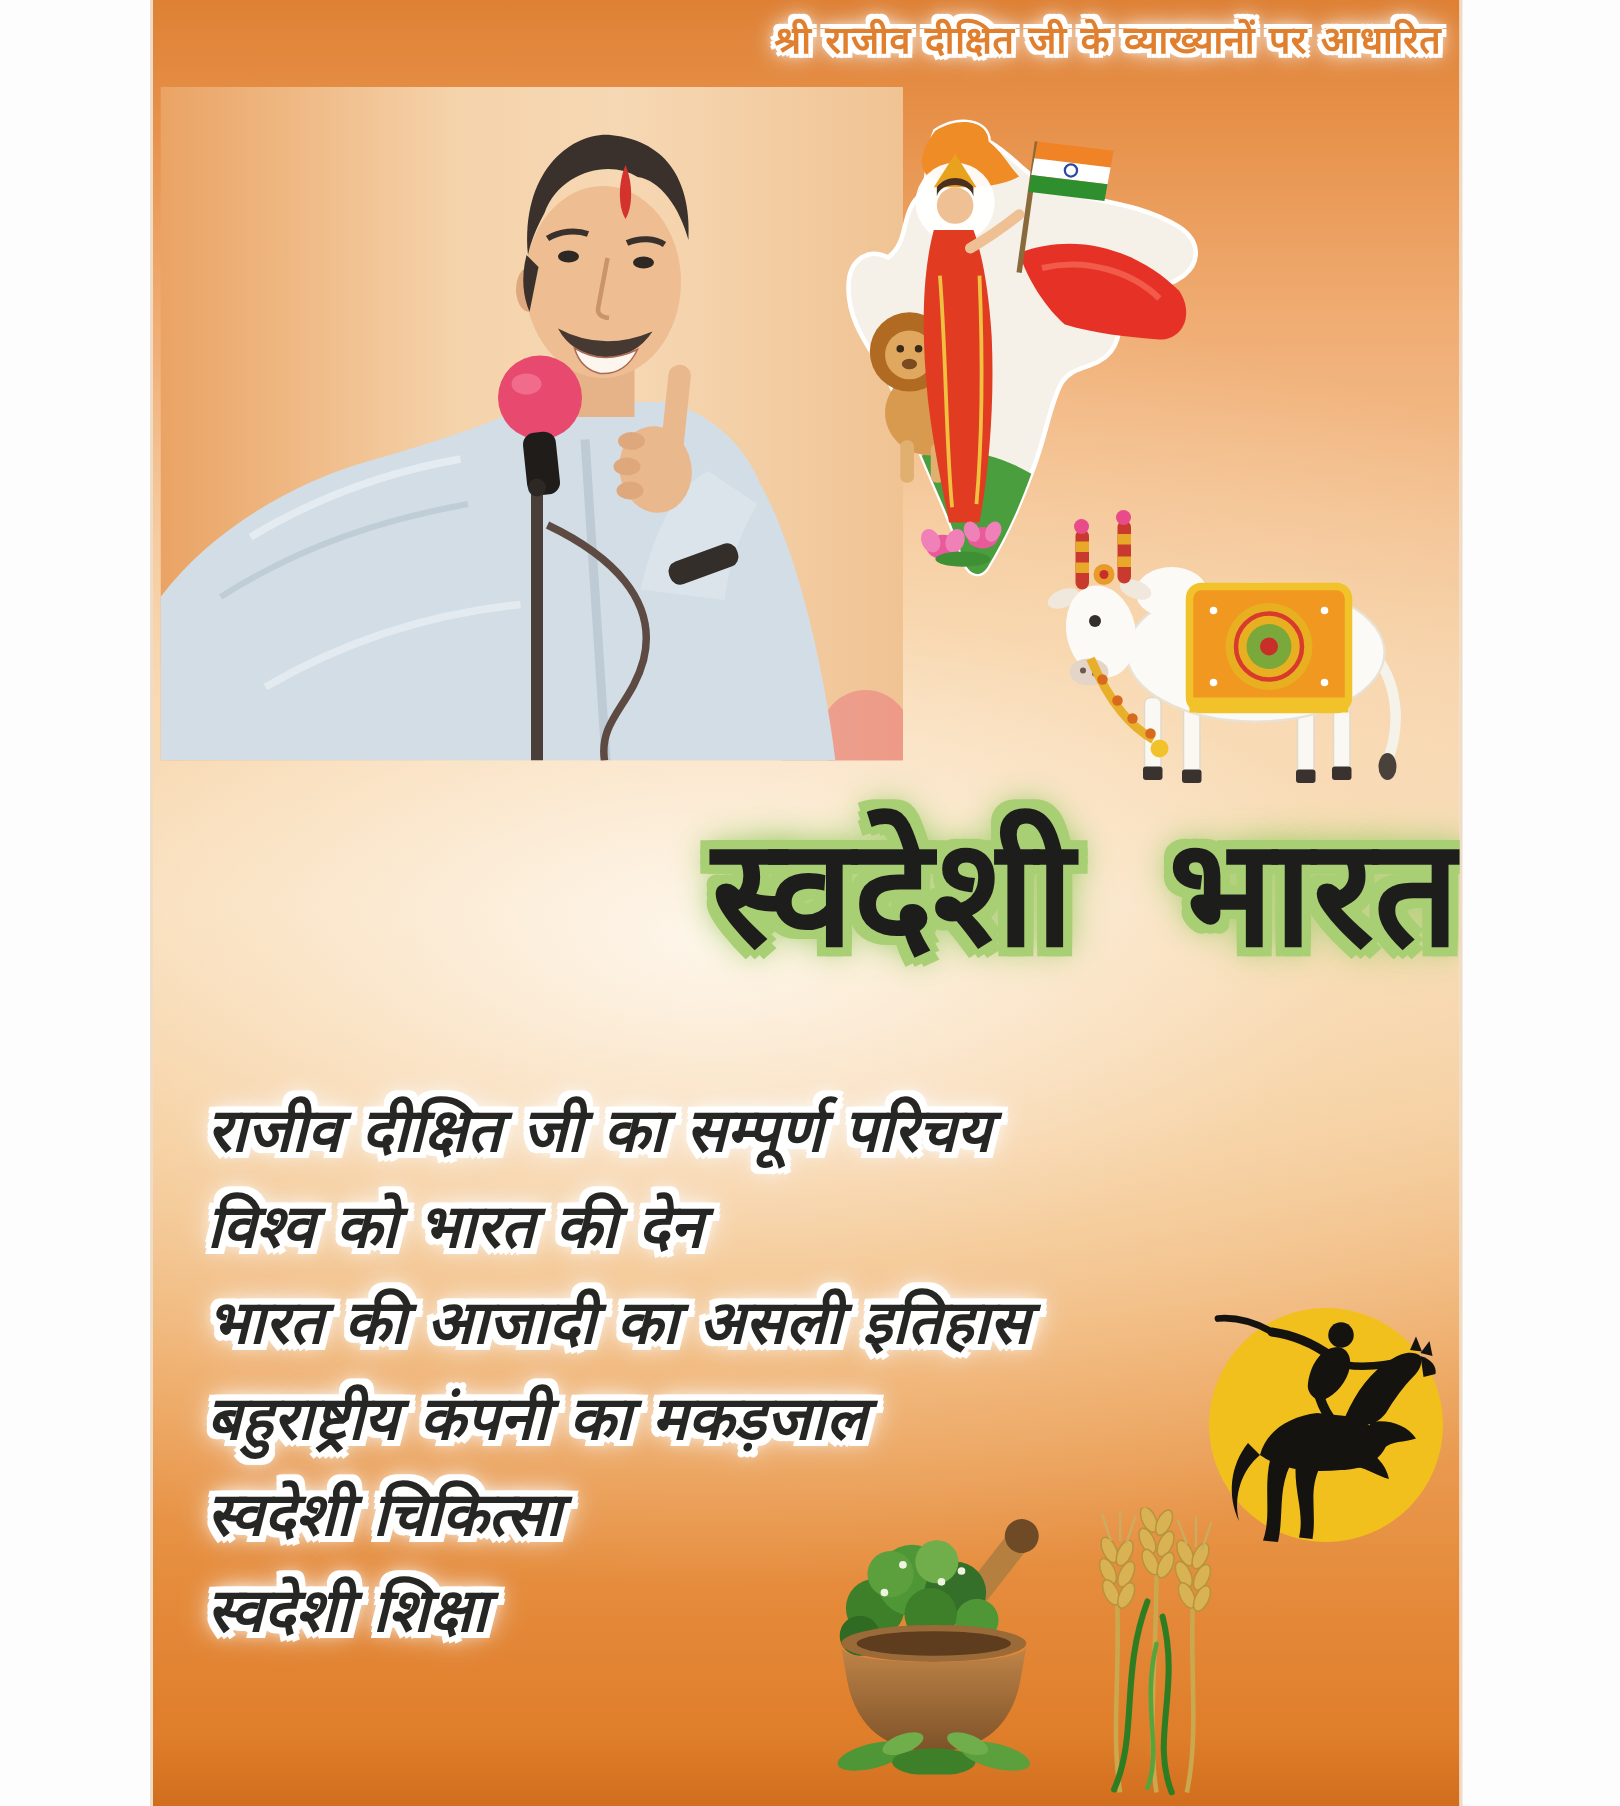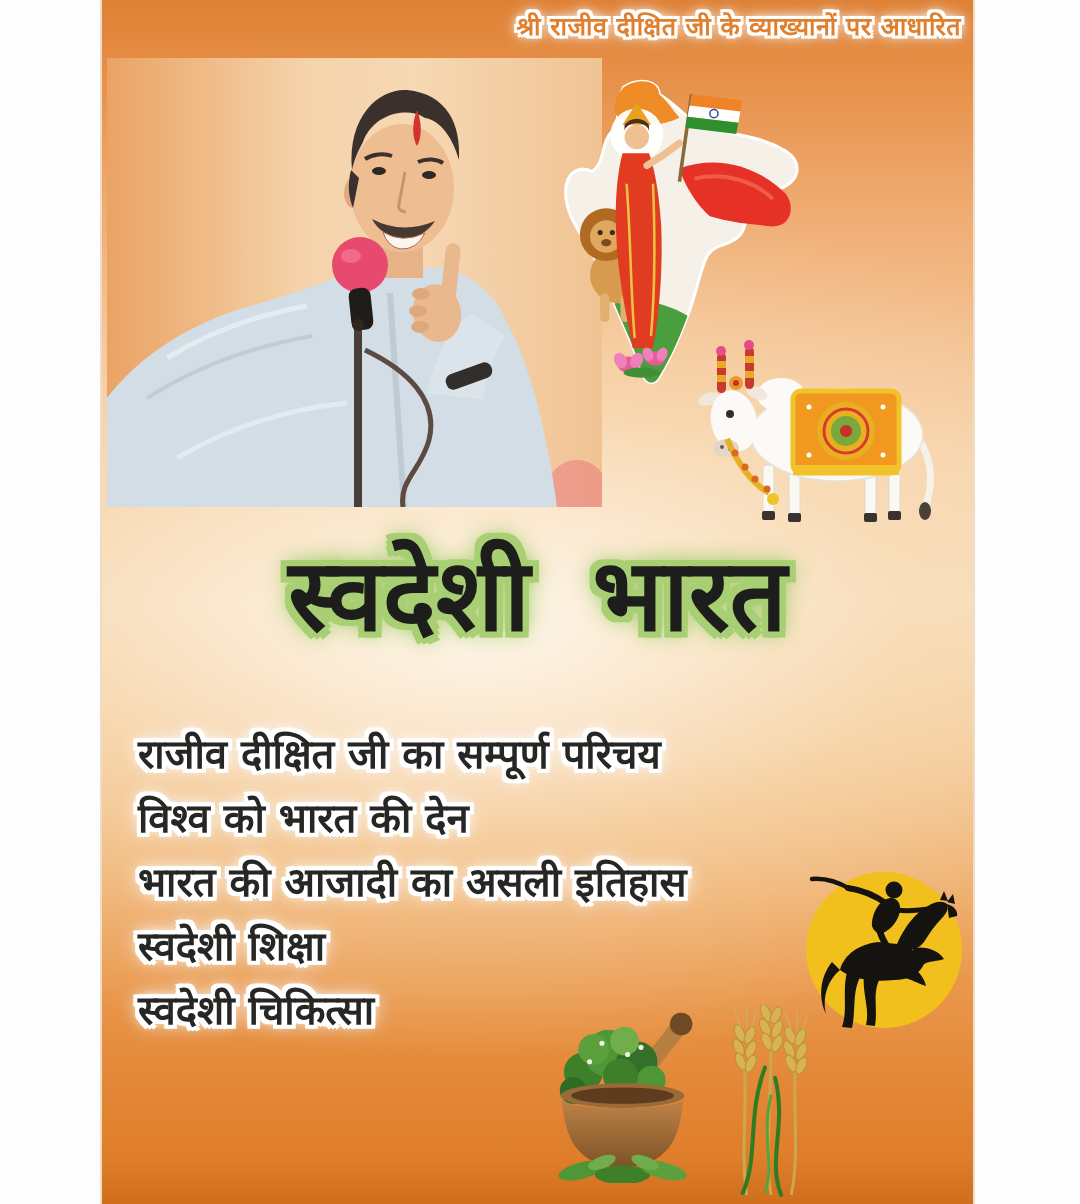--- a/index.html
+++ b/index.html
@@ -14,30 +14,31 @@
   }
   .abs{position:absolute;}
   
   .tagline{
     top:8px;right:12px;font-size:25px;font-weight:bold;color:#e0802f;letter-spacing:.5px;white-space:nowrap;
     text-shadow:-3px -3px 0 #fff,0 -3px 0 #fff,3px -3px 0 #fff,-3px 0 0 #fff,3px 0 0 #fff,
                 -3px 3px 0 #fff,0 3px 0 #fff,3px 3px 0 #fff,0 0 8px #fff,0 0 14px #fff,0 0 20px #fff;
   }
   
   .title{
-    top:538px;left:0;width:100%;text-align:center;font-size:100px;font-weight:bold;color:#1d1d1b;
+    top:538px;left:0;width:100%;text-align:right;font-size:100px;font-weight:bold;color:#1d1d1b;
     word-spacing:28px;white-space:nowrap;line-height:1.15;
     text-shadow:-6px -6px 0 #a9cf74,0 -6px 0 #a9cf74,6px -6px 0 #a9cf74,-6px 0 0 #a9cf74,6px 0 0 #a9cf74,
                 -6px 6px 0 #a9cf74,0 6px 0 #a9cf74,6px 6px 0 #a9cf74,0 0 14px #a9cf74,0 0 22px #a9cf74,0 0 30px #a9cf74;
   }
   .topics{top:722px;left:36px;list-style:none;margin:0;padding:0;}
   .topics li{
     font-size:40px;line-height:64px;font-weight:bold;color:#262624;white-space:nowrap;
     text-shadow:-4px -4px 0 #fff,0 -4px 0 #fff,4px -4px 0 #fff,-4px 0 0 #fff,4px 0 0 #fff,
                 -4px 4px 0 #fff,0 4px 0 #fff,4px 4px 0 #fff,0 0 10px #fff,0 0 16px #fff,0 0 24px #fff;
+    font-style:italic;
   }
   svg{display:block;}
 </style>
 </head>
 <body>
 
 <div id="screen">
   <div id="poster">
 
     <div class="abs tagline">श्री राजीव दीक्षित जी के व्याख्यानों पर आधारित</div>
@@ -201,22 +202,23 @@
           <circle cx="186" cy="120" r="2.5" fill="#fff"></circle>
       </g>
     </svg>
 
     <div class="abs title">स्वदेशी भारत</div>
 
     <ul class="abs topics">
       <li>राजीव दीक्षित जी का सम्पूर्ण परिचय</li>
       <li>विश्व को भारत की देन</li>
       <li>भारत की आजादी का असली इतिहास</li>
+      <li>बहुराष्ट्रीय कंपनी का मकड़जाल</li>
+      <li>स्वदेशी चिकित्सा</li>
       <li>स्वदेशी शिक्षा</li>
-      <li>स्वदेशी चिकित्सा</li>
     </ul>
 
     <svg class="abs" style="left:700px;top:862px;" width="172" height="180" viewBox="0 0 172 180">
       <circle cx="82" cy="88" r="78" fill="#f2c01d"></circle>
       <g fill="#151310" stroke="none">
         <path d="M30,100 C18,115 16,135 24,152 C20,135 26,118 38,108 Z"></path>
         <path d="M45,110 C40,130 46,148 40,165 L50,166 C54,148 50,132 58,115 Z"></path>
         <path d="M62,112 C60,132 68,146 64,163 L73,164 C76,146 70,132 78,116 Z"></path>
         <path d="M38,108 C42,92 58,82 76,80 L95,82 C108,84 118,92 122,102 C118,112 106,118 92,118 C72,120 52,118 38,108 Z"></path>
         <path d="M95,82 C102,66 112,52 126,44 C132,40 140,38 145,42 C147,47 144,52 140,56 C134,62 128,70 122,80 C114,90 104,90 95,82 Z"></path>

